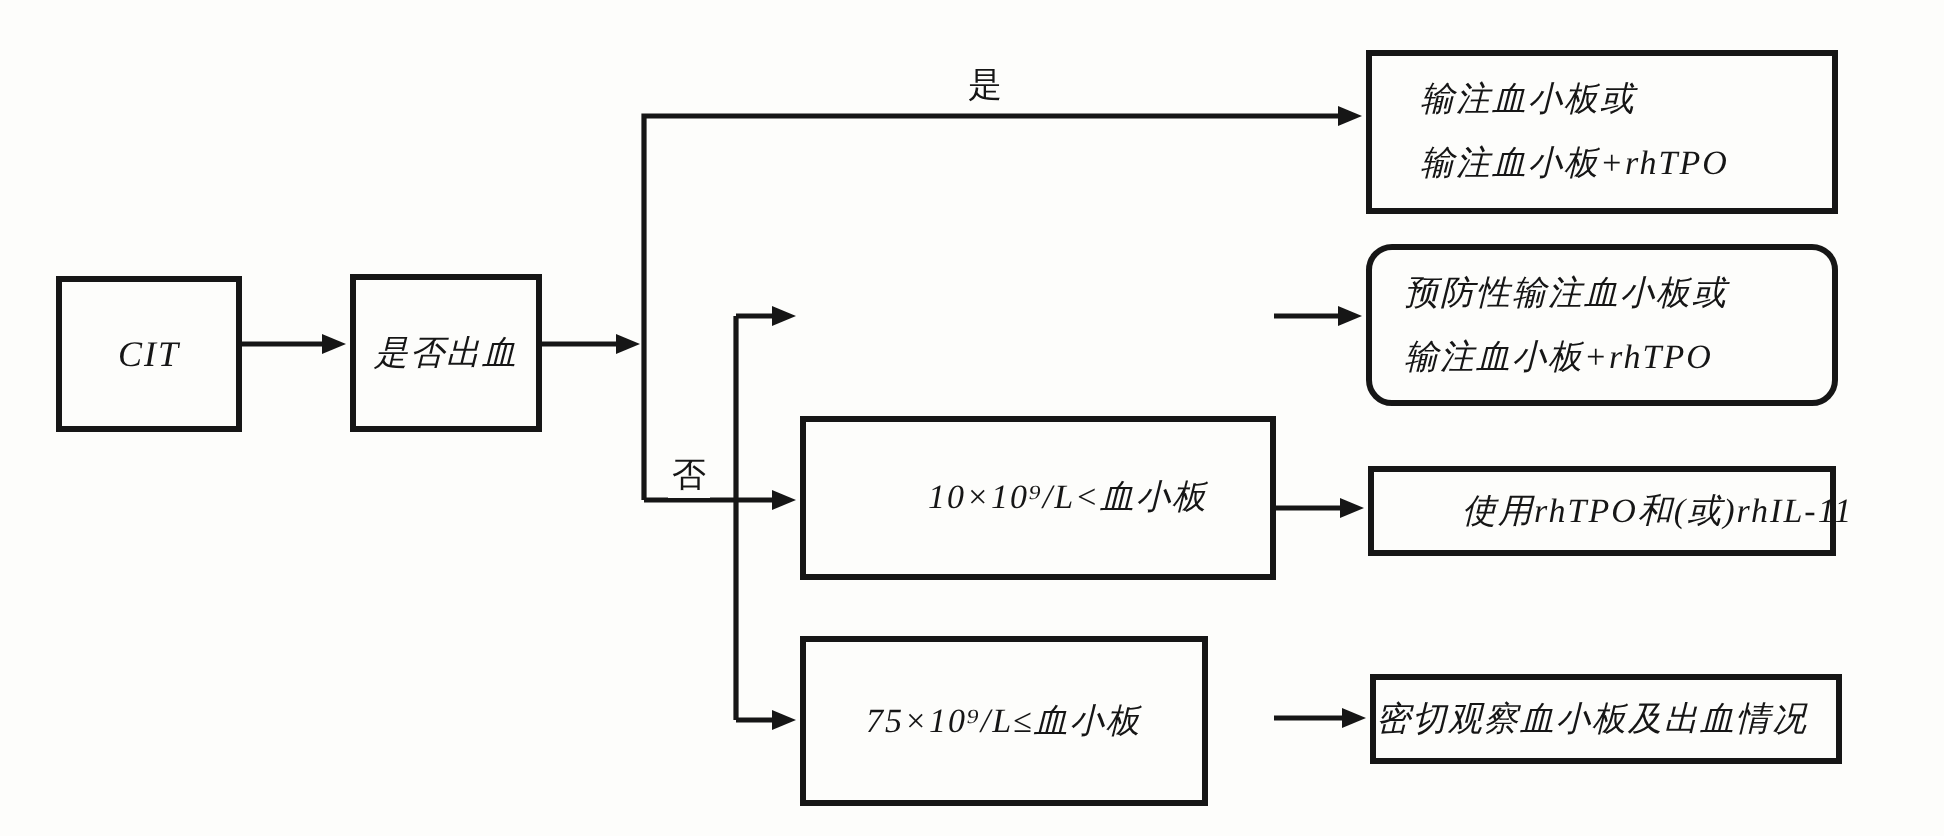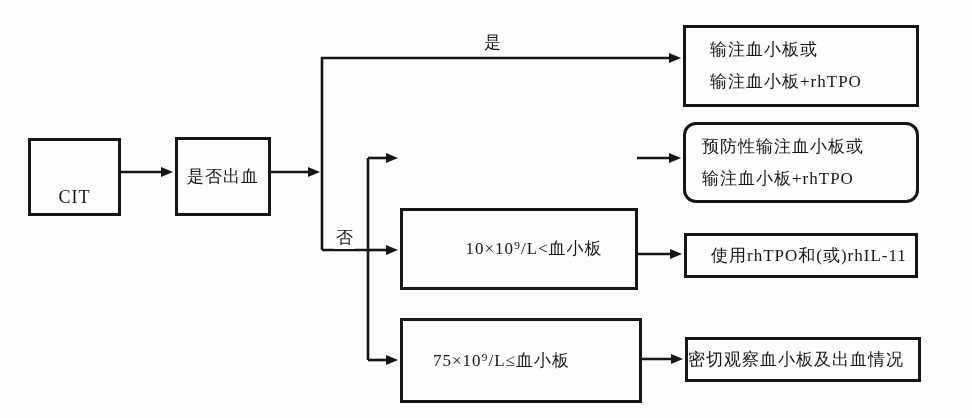--- a/index.html
+++ b/index.html
@@ -30,30 +30,30 @@
     background: #fdfdfb;
     display: flex;
     flex-direction: column;
     justify-content: center;
     font-size: 17px;
     line-height: 32px;
     letter-spacing: 1px;
     white-space: nowrap;
   }
   .node.center { align-items: center; }
-  .node .tline { display: block; }
+  .node .tline { display: block; font-style: italic; }
 
-  .node-cit        { left: 28px;  top: 138px; width: 93px;  height: 78px; font-size: 18px; justify-content: flex-end; }
+  .node-cit        { left: 28px;  top: 138px; width: 93px;  height: 78px; font-size: 18px; }
   .node-bleeding   { left: 175px; top: 137px; width: 96px;  height: 79px; }
   .node-yes-out    { left: 683px; top: 25px;  width: 236px; height: 82px; padding-left: 24px; }
   .node-cond1      { left: 400px; top: 138px; width: 237px; height: 45px; padding-left: 34px; }
   .node-out1       { left: 683px; top: 122px; width: 236px; height: 81px; padding-left: 16px; border-radius: 13px; }
   .node-cond2      { left: 400px; top: 208px; width: 238px; height: 82px; padding-left: 30px; align-items: center; }
-  .node-out2       { left: 684px; top: 233px; width: 234px; height: 45px; padding-left: 24px; }
-  .node-cond3      { left: 400px; top: 318px; width: 242px; height: 85px; padding-left: 30px; }
+  .node-out2       { left: 684px; top: 233px; width: 234px; height: 45px; padding-left: 44px; }
+  .node-cond3      { left: 400px; top: 318px; width: 204px; height: 85px; padding-left: 30px; }
   .node-out3       { left: 685px; top: 337px; width: 236px; height: 45px; padding-left: 0; }
 
   .edge-label {
     position: absolute;
     font-size: 17px;
     background: #fdfdfb;
     padding: 0 2px;
   }
   .label-yes { left: 482px; top: 31px; }
   .label-no  { left: 334px; top: 226px; }

